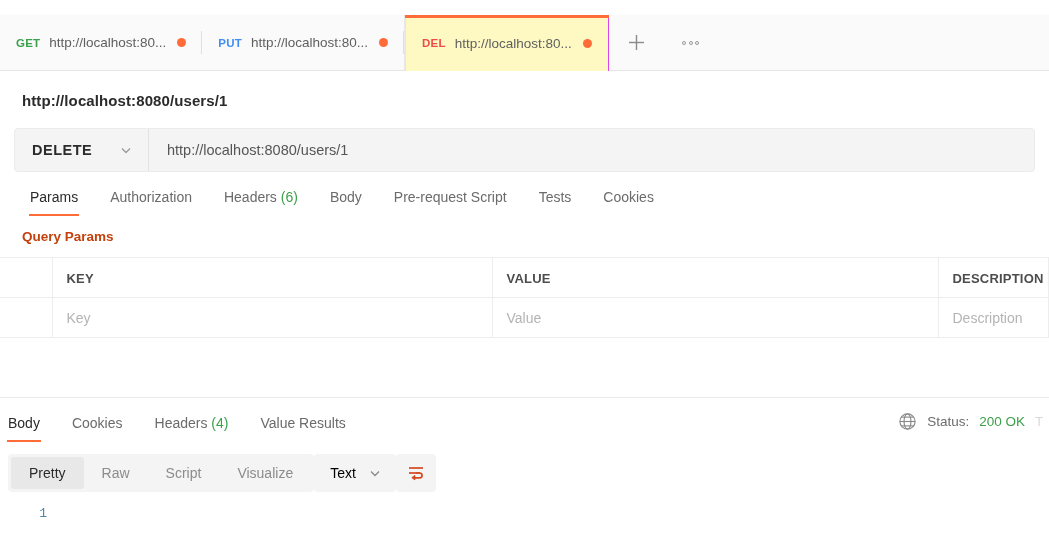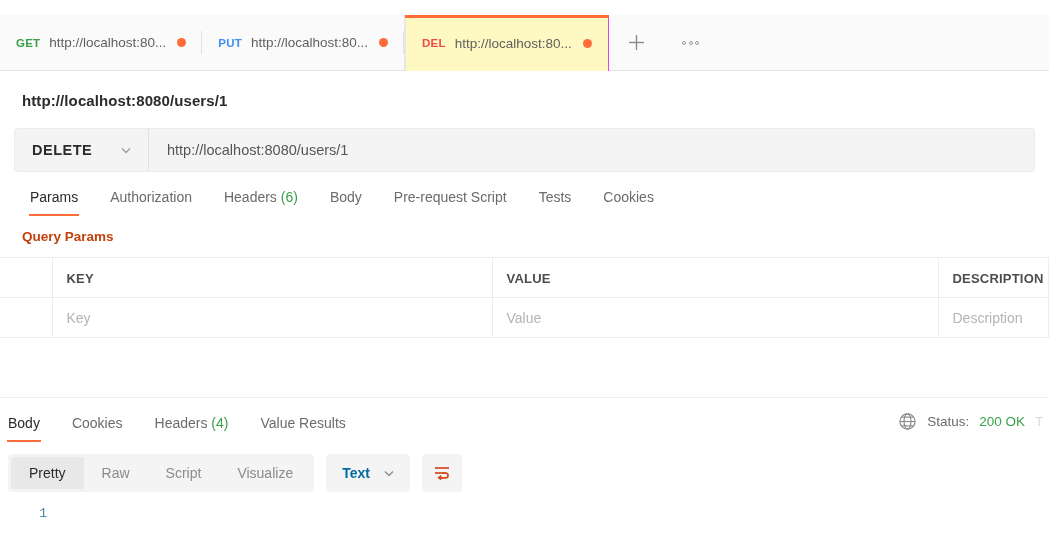--- a/index.html
+++ b/index.html
@@ -248,21 +248,21 @@
     font-size: 13.5px;
     max-width: 8px;
     overflow: hidden;
   }
   .globe { display: block; }
 
   
   .fmtbar {
     display: flex;
     align-items: flex-start;
-    gap: 12px;
+    gap: 0;
     padding: 12px 0 0 8px;
   }
   .seg {
     display: flex;
     align-items: center;
     background: #f4f4f4;
     border-radius: 4px;
     height: 38px;
     padding: 3px;
   }
@@ -282,23 +282,22 @@
   }
   .dd {
     display: flex;
     align-items: center;
     gap: 12px;
     background: #f4f4f4;
     border-radius: 4px;
     height: 38px;
     padding: 0 14px 0 16px;
     font-size: 14px;
-    color: #0369a1;
-    cursor: pointer;
-    font-weight: bold;
+    color: #000000;
+    cursor: pointer;
   }
   .iconbtn {
     width: 40px; height: 38px;
     background: #f4f4f4;
     border-radius: 4px;
     display: flex;
     align-items: center;
     justify-content: center;
     cursor: pointer;
   }

